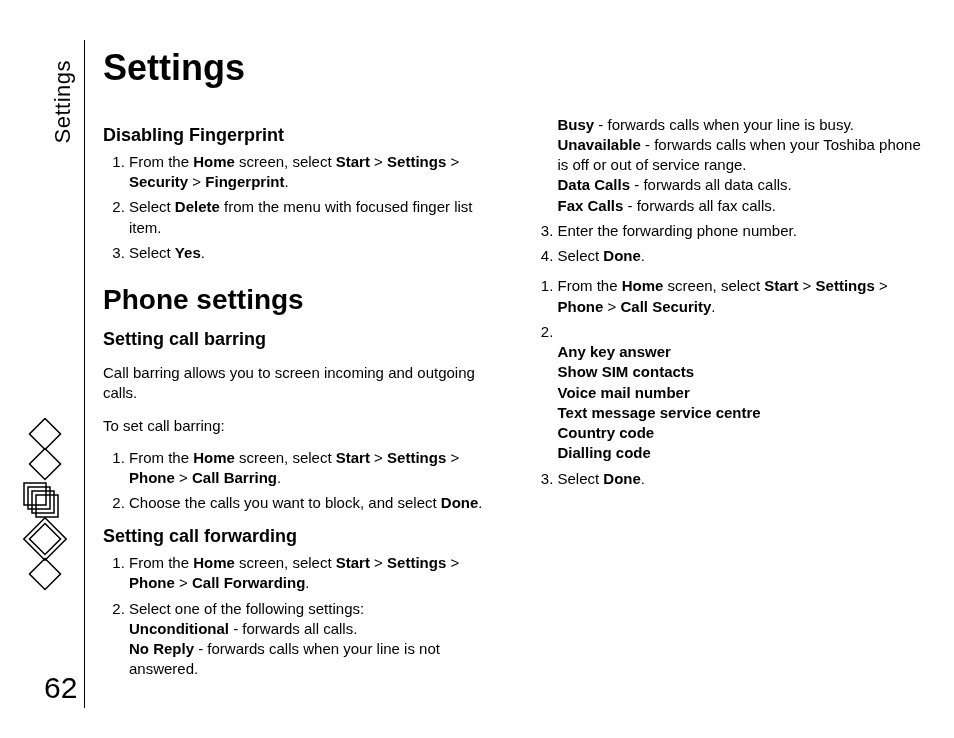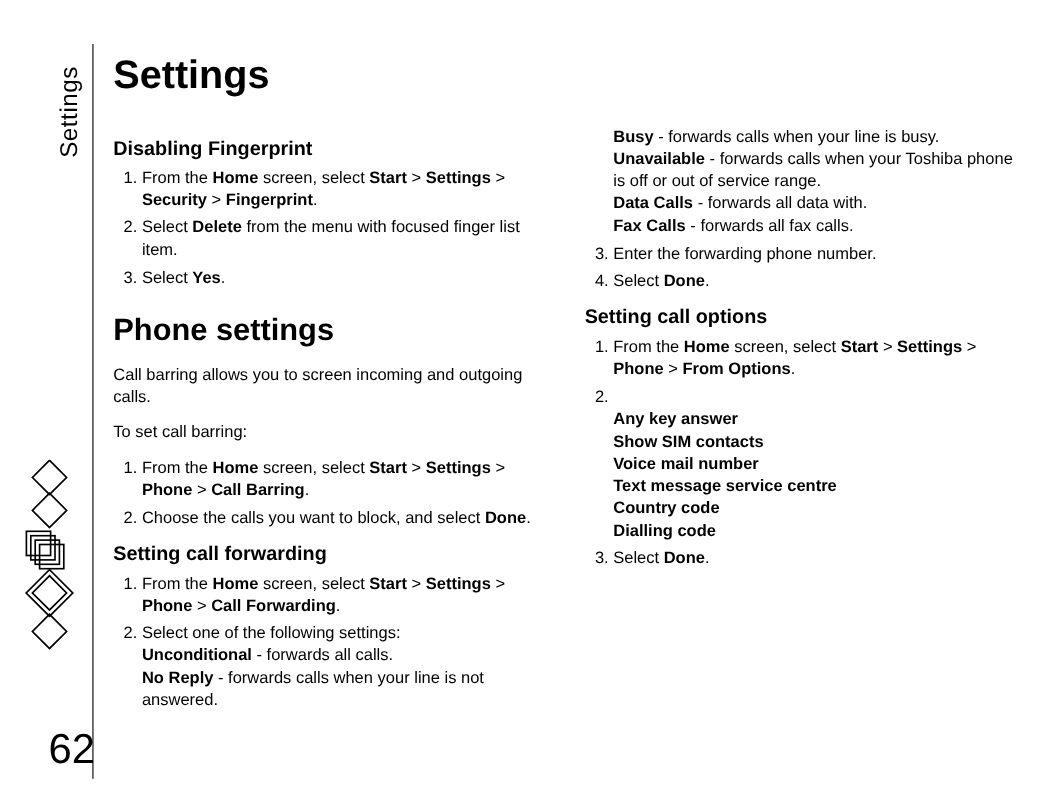--- a/index.html
+++ b/index.html
@@ -31,21 +31,21 @@
     transform-origin: left top;
     font-size: 22px;
     letter-spacing: 0.5px;
     white-space: nowrap;
   }
   .side-label-inner { transform: translateX(-100%); display:inline-block;}
   .page-number {
     position: absolute;
     left: 44px;
     bottom: 30px;
-    font-size: 38px;
+    font-size: 30px;
     font-weight: normal;
   }
   .deco {
     position: absolute;
     left: 14px;
     top: 418px;
     width: 60px;
     height: 200px;
   }
   h1.title {
@@ -116,20 +116,21 @@
         <li>
           <span>Select </span><span class="b">Delete</span><span> from the menu with focused finger list item.</span>
         </li>
         <li>
           <span>Select </span><span class="b">Yes</span><span>.</span>
         </li>
       </ol>
 
       <h2 class="section">Phone settings</h2>
 
+      <h3 class="subsection">Setting call barring</h3>
       <p>Call barring allows you to screen incoming and outgoing calls.</p>
       <p>To set call barring:</p>
       <ol>
         <li>
           <span>From the </span><span class="b">Home</span><span> screen, select </span><span class="b">Start</span><span> &gt; </span><span class="b">Settings</span><span> &gt; </span><span class="b">Phone</span><span> &gt; </span><span class="b">Call Barring</span><span>.</span>
         </li>
         <li>
           <span>Choose the calls you want to block, and select </span><span class="b">Done</span><span>.</span>
         </li>
       </ol>
@@ -146,34 +147,33 @@
         </li>
       </ol>
 
     </div>
 
     <div class="col">
 
       <div class="indent-block" style="margin-left:26px;">
         <span class="b">Busy</span><span> - forwards calls when your line is busy.</span><br>
         <span class="b">Unavailable</span><span> - forwards calls when your Toshiba phone is off or out of service range.</span><br>
-        <span class="b">Data Calls</span><span> - forwards all data with.</span><br>
+        <span class="b">Data Calls</span><span> - forwards all data calls.</span><br>
         <span class="b">Fax Calls</span><span> - forwards all fax calls.</span>
       </div>
       <ol start="3">
         <li>Enter the forwarding phone number.</li>
         <li>
           <span>Select </span><span class="b">Done</span><span>.</span>
         </li>
       </ol>
 
-      <h3 class="subsection">Setting call options</h3>
       <ol>
         <li>
-          <span>From the </span><span class="b">Home</span><span> screen, select </span><span class="b">Start</span><span> &gt; </span><span class="b">Settings</span><span> &gt; </span><span class="b">Phone</span><span> &gt; </span><span class="b">From Options</span><span>.</span>
+          <span>From the </span><span class="b">Home</span><span> screen, select </span><span class="b">Start</span><span> &gt; </span><span class="b">Settings</span><span> &gt; </span><span class="b">Phone</span><span> &gt; </span><span class="b">Call Security</span><span>.</span>
         </li>
         <li>
           <br>
           <span class="b">Any key answer</span><br>
           <span class="b">Show SIM contacts</span><br>
           <span class="b">Voice mail number</span><br>
           <span class="b">Text message service centre</span><br>
           <span class="b">Country code</span><br>
           <span class="b">Dialling code</span>
         </li>

